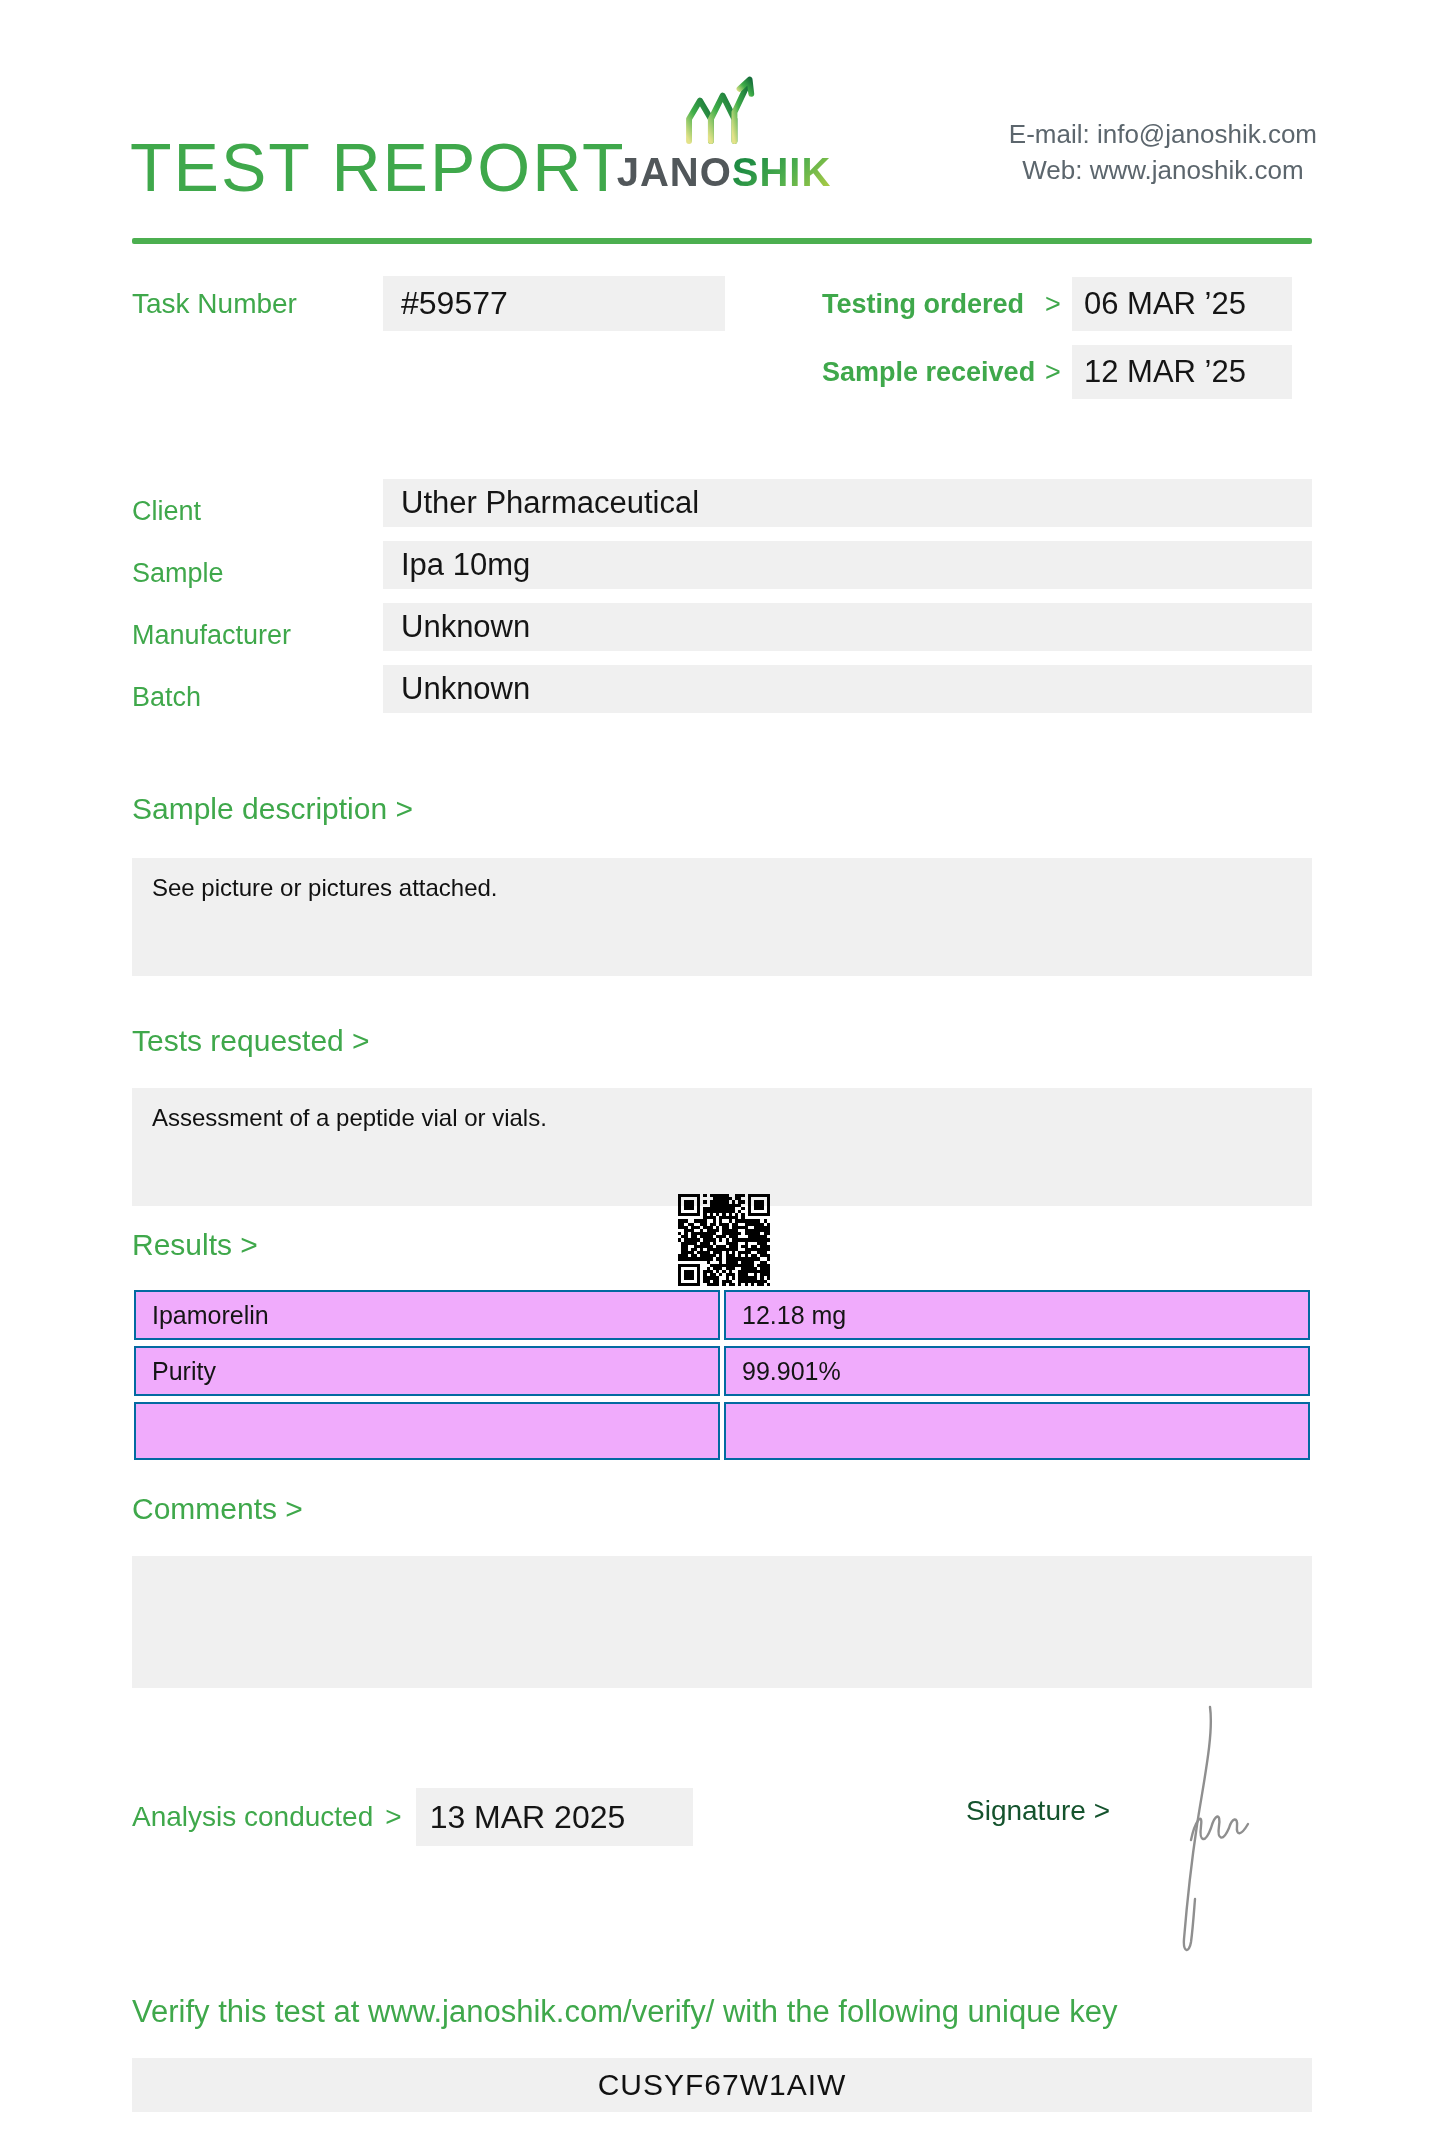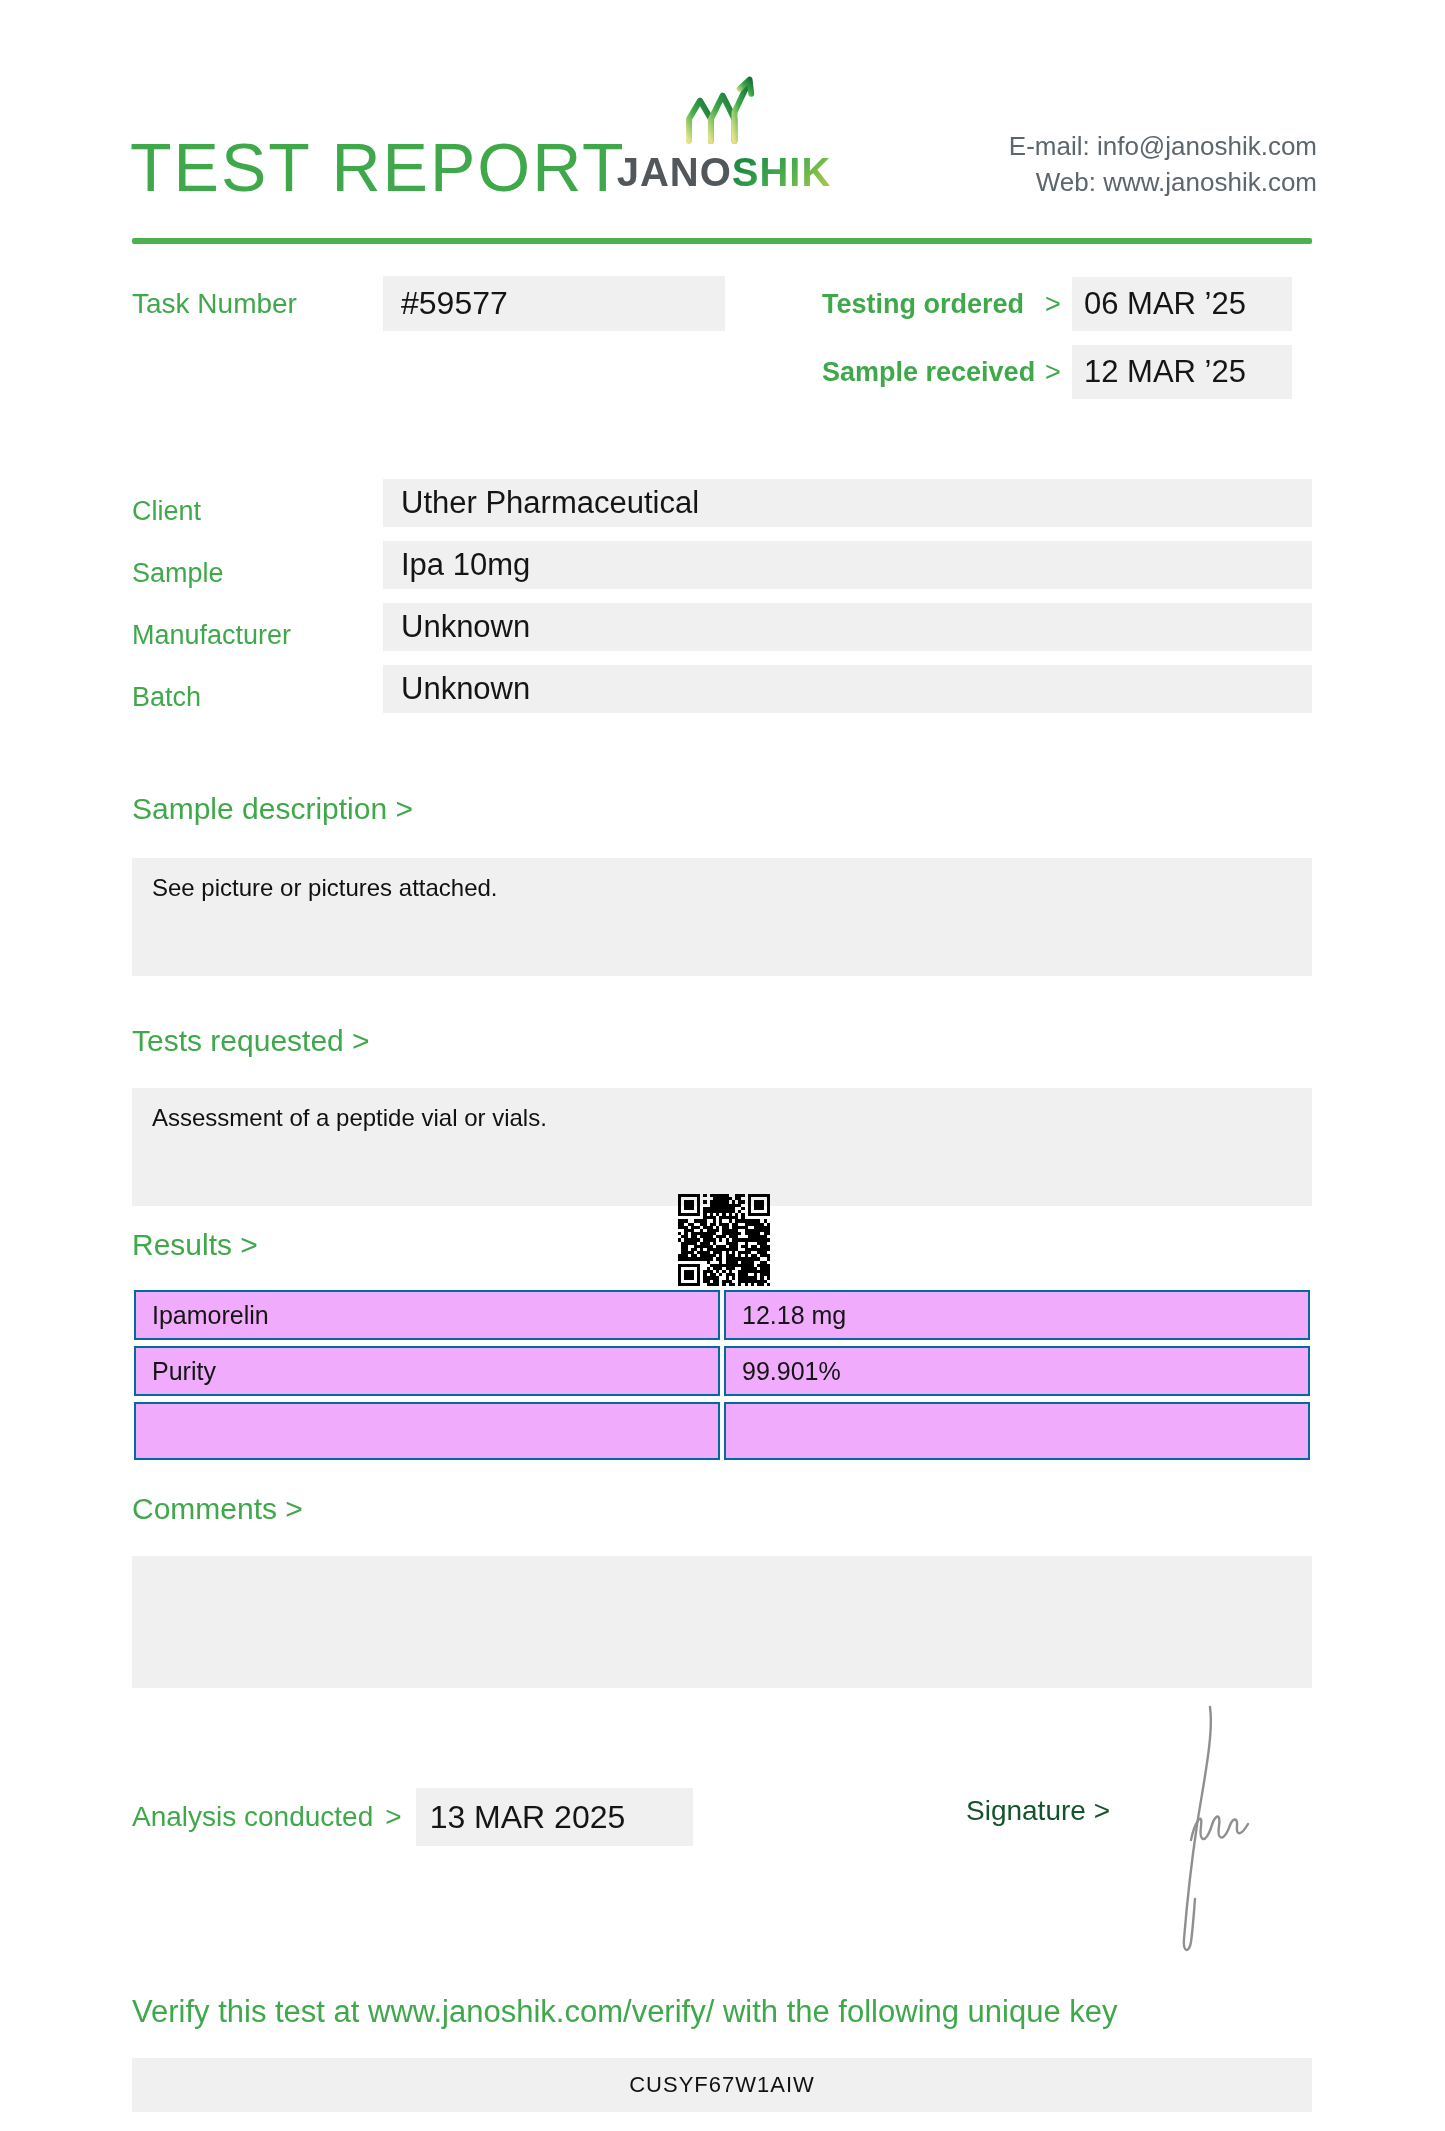--- a/index.html
+++ b/index.html
@@ -9,21 +9,21 @@
   .graybox { background:#f0f0f0; }
 
   
   .title { position:absolute; left:130px; top:128px; font-size:68px; letter-spacing:2px;
            color:#3fa84b; font-weight:400; white-space:nowrap; }
   .logo-icon { position:absolute; left:680px; top:72px; width:82px; height:74px; }
   .logo-text { position:absolute; left:614px; top:150px; width:220px; text-align:center;
                font-size:40px; font-weight:bold; letter-spacing:1px; color:#51575a; white-space:nowrap; }
   .logo-text .shik { color:#35a14a; background:linear-gradient(135deg,#1f8c43 20%,#4cae4d 55%,#b9cf44 100%);
                      -webkit-background-clip:text; background-clip:text; -webkit-text-fill-color:transparent; }
-  .contact { position:absolute; right:128px; top:128px; text-align:right; font-size:26px;
+  .contact { position:absolute; right:128px; top:116px; text-align:center; font-size:26px;
              line-height:36px; color:#5c666d; }
 
   .divider { position:absolute; left:132px; top:238px; width:1180px; height:6px;
              background:#4caf50; border-radius:2px; }
 
   
   .task-row { position:absolute; left:132px; top:276px; height:55px; display:flex; align-items:center; }
   .task-row .lbl { width:251px; font-size:28px; color:#3fa84b; }
   .task-row .box { width:342px; height:55px; line-height:55px; font-size:32px; padding-left:18px; }
 
@@ -62,21 +62,21 @@
   .analysis-row .lbl { font-size:28px; color:#3fa84b; white-space:nowrap; }
   .analysis-row .chev { font-size:28px; color:#3fa84b; padding:0 14px 0 12px; }
   .analysis-row .box { width:277px; height:58px; line-height:58px; font-size:32px; padding-left:14px; white-space:nowrap; }
   .sig-label { position:absolute; left:966px; top:1795px; font-size:28px; color:#14532d; white-space:nowrap; }
   .sig-svg { position:absolute; left:1168px; top:1703px; width:96px; height:252px; }
 
   
   .verify-line { position:absolute; left:132px; top:1994px; width:1180px; font-size:31px;
                  color:#3fa84b; white-space:nowrap; }
   .key-box { position:absolute; left:132px; top:2058px; width:1180px; height:54px; line-height:54px;
-             text-align:center; font-size:22px; letter-spacing:1px; color:#111; }
+             text-align:center; font-size:30px; letter-spacing:1px; color:#111; }
 </style>
 </head>
 <body>
 
 <div class="page">
 
   <div class="title">TEST REPORT</div>
 
   <svg class="logo-icon" viewBox="0 0 96 88">
     <defs>

